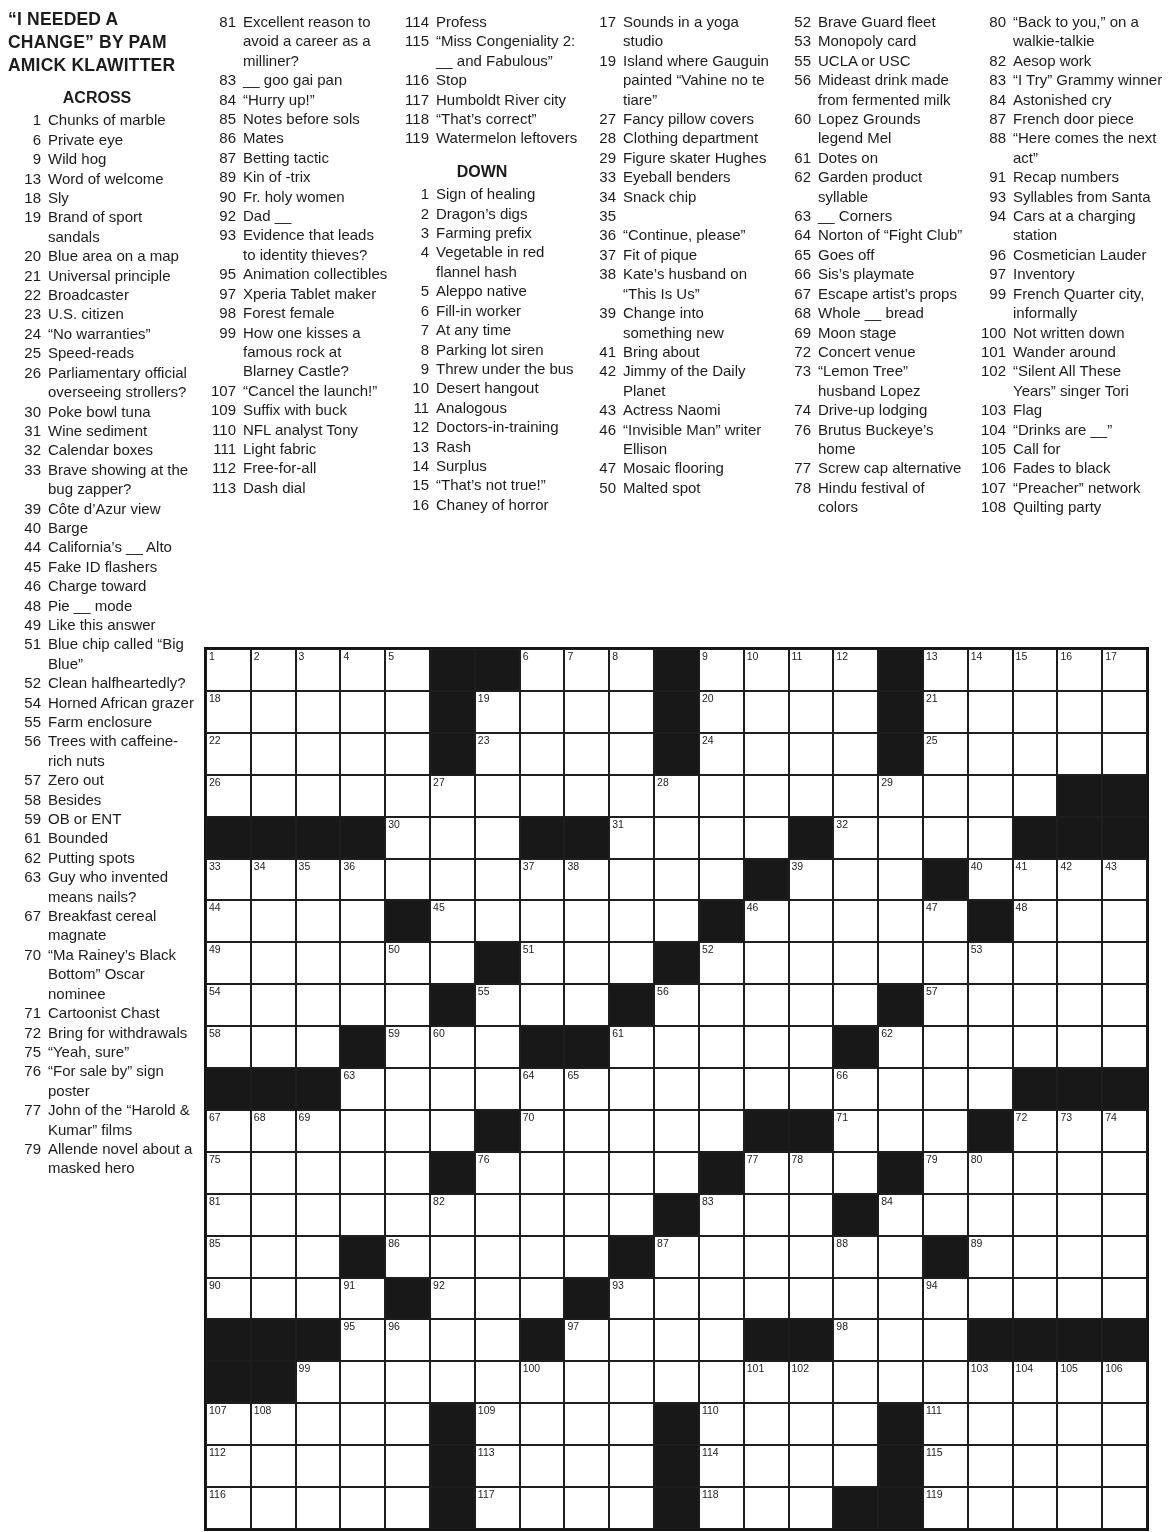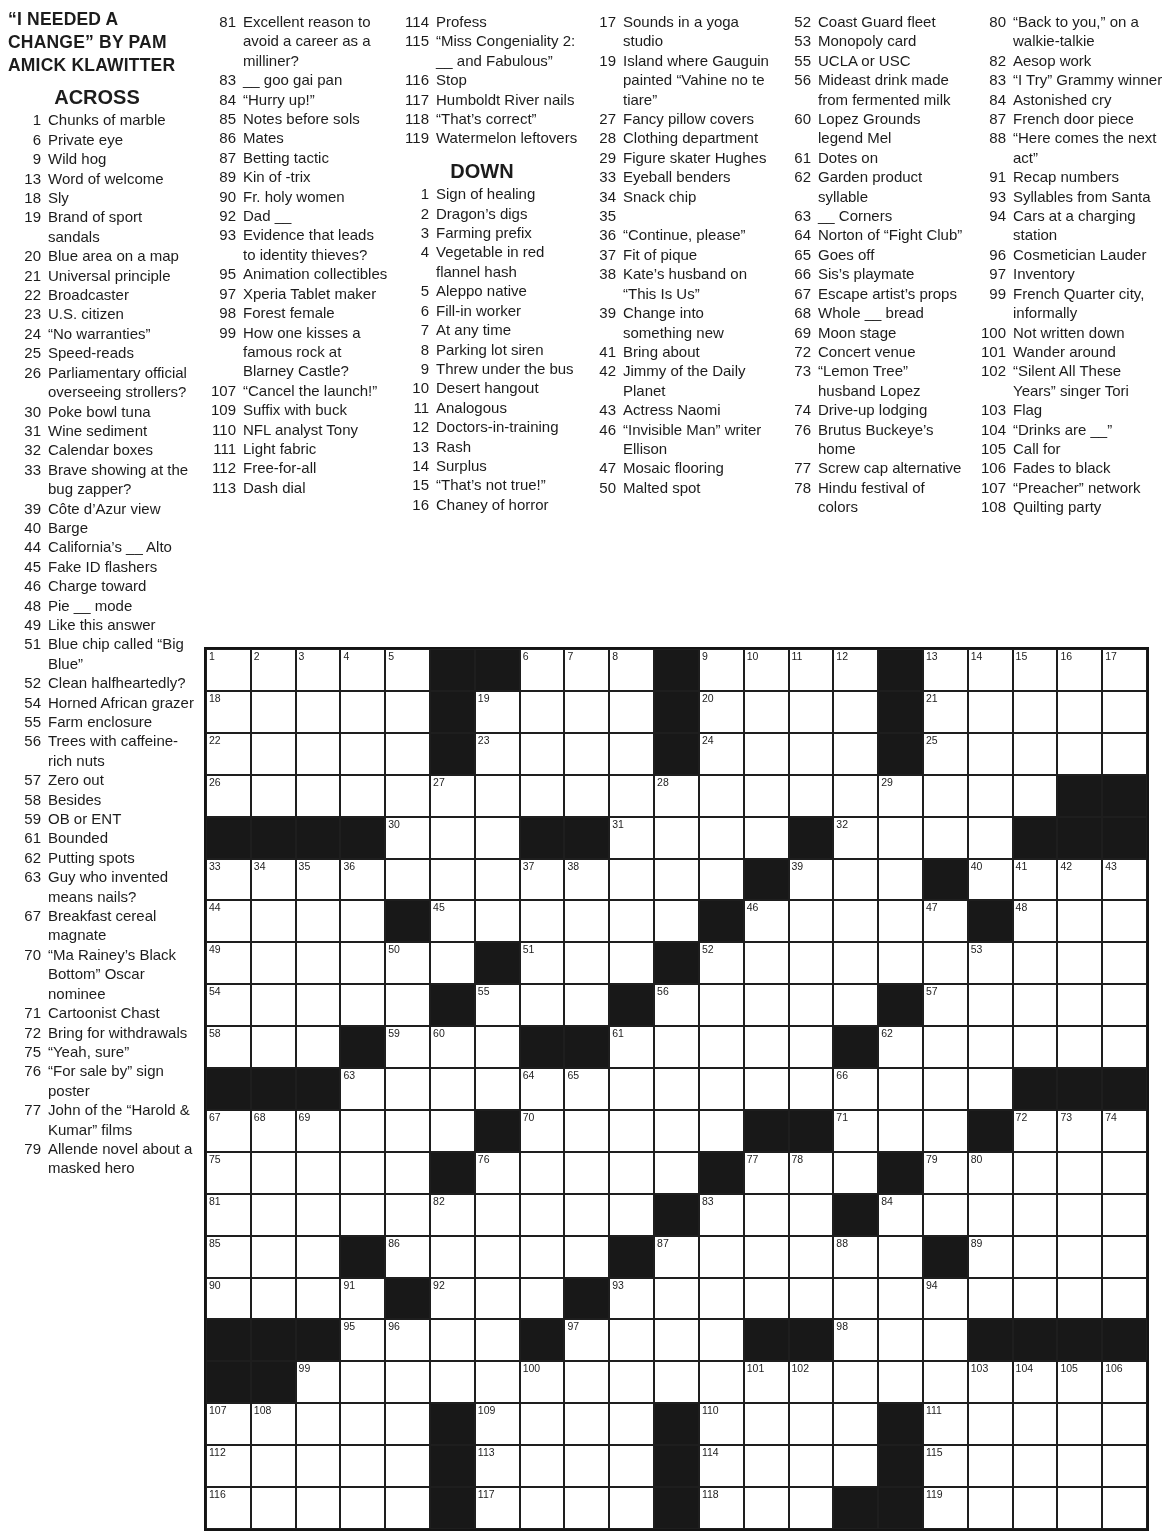--- a/index.html
+++ b/index.html
@@ -25,21 +25,21 @@
   }
   #col1 { left:8px;   top:86px; width:190px; }
   #col2 { left:203px; top:12px; width:187px; }
   #col3 { left:396px; top:12px; width:184px; }
   #col4 { left:583px; top:12px; width:192px; }
   #col5 { left:778px; top:12px; width:188px; }
   #col6 { left:973px; top:12px; width:194px; }
 
   .clue-header {
     font-weight:bold; text-align:center; padding-right:12px;
-    font-size:20px; margin:2px 0 3px 0;
+    font-size:16px; margin:2px 0 3px 0;
   }
   .clue + .clue-header { margin-top:14px; }
   .clue { display:flex; }
   .clue .num { flex:0 0 40px; text-align:right; padding-right:7px; box-sizing:border-box; }
   .clue .txt { flex:1; }
 
   .grid {
     position:absolute; left:204px; top:647px;
     width:945px; height:884px;
     display:grid;
@@ -337,21 +337,21 @@
       <div class="clue">
         <span class="num">115</span>
         <span class="txt">“Miss Congeniality 2: __ and Fabulous”</span>
       </div>
       <div class="clue">
         <span class="num">116</span>
         <span class="txt">Stop</span>
       </div>
       <div class="clue">
         <span class="num">117</span>
-        <span class="txt">Humboldt River nails</span>
+        <span class="txt">Humboldt River city</span>
       </div>
       <div class="clue">
         <span class="num">118</span>
         <span class="txt">“That’s correct”</span>
       </div>
       <div class="clue">
         <span class="num">119</span>
         <span class="txt">Watermelon leftovers</span>
       </div>
       <div class="clue-header">DOWN</div>
@@ -489,21 +489,21 @@
         <span class="txt">Mosaic flooring</span>
       </div>
       <div class="clue">
         <span class="num">50</span>
         <span class="txt">Malted spot</span>
       </div>
     </div>
   <div class="clue-col" id="col5">
       <div class="clue">
         <span class="num">52</span>
-        <span class="txt">Coast Guard fleet</span>
+        <span class="txt">Brave Guard fleet</span>
       </div>
       <div class="clue">
         <span class="num">53</span>
         <span class="txt">Monopoly card</span>
       </div>
       <div class="clue">
         <span class="num">55</span>
         <span class="txt">UCLA or USC</span>
       </div>
       <div class="clue">

